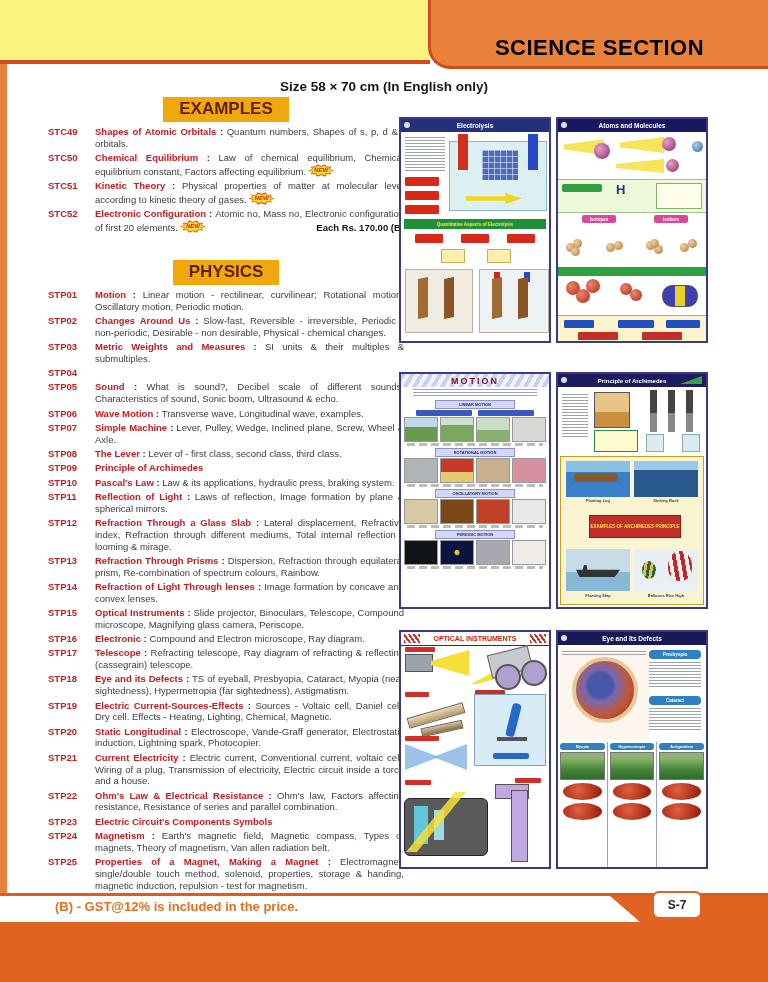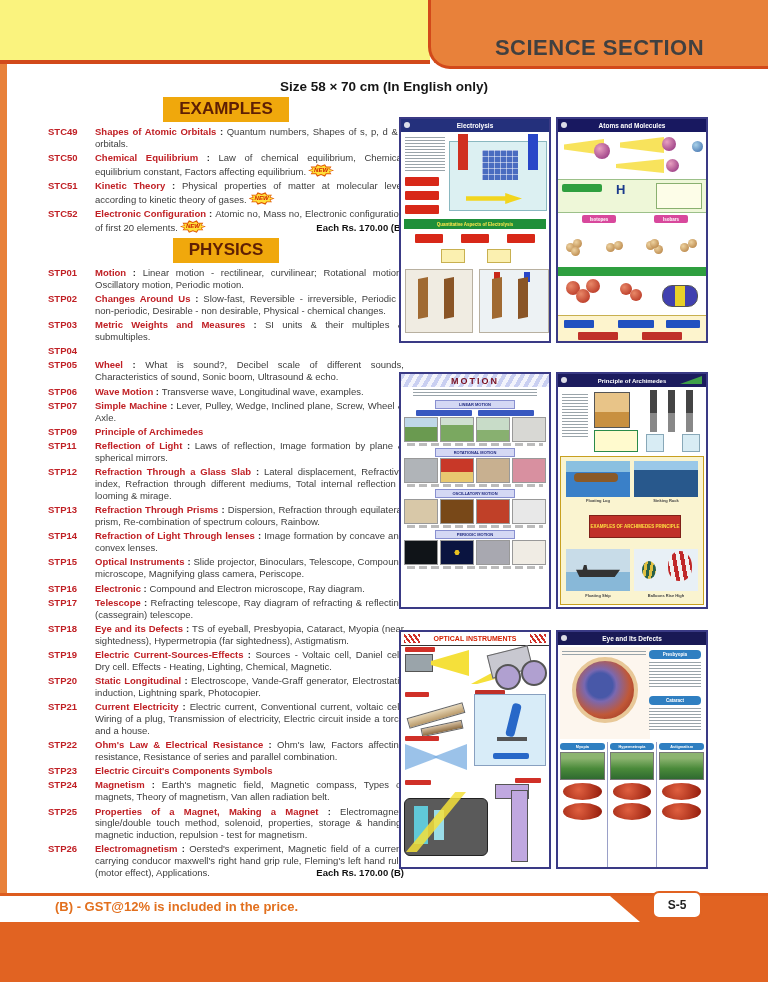--- a/index.html
+++ b/index.html
@@ -6,31 +6,31 @@
   #page{position:relative;width:768px;height:982px;background:#fff;overflow:hidden;
         font-family:"Liberation Sans","DejaVu Sans",sans-serif;}
 
   
   .top-yellow{position:absolute;left:0;top:0;width:430px;height:60px;background:#FAF37E;
               border-bottom:4px solid #D2491A;}
   .top-orange{position:absolute;left:428px;top:0;right:0;height:69px;background:#E8813A;
               border-left:3px solid #D2491A;border-bottom:3px solid #D2491A;
               border-bottom-left-radius:22px;display:flex;align-items:flex-end;justify-content:center;
               padding-bottom:5px;box-sizing:border-box;}
-  .top-orange span{font-size:22px;font-weight:bold;color:#404040;letter-spacing:.5px;}
+  .top-orange span{font-size:22px;font-weight:bold;color:#000000;letter-spacing:.5px;}
   .left-strip{position:absolute;left:0;top:64px;width:7px;height:829px;background:#E8813A;}
 
   .size-note{position:absolute;top:79px;left:0;width:100%;text-align:center;
              font-size:13.5px;font-weight:bold;color:#161616;}
 
   
   .content{position:absolute;left:48px;top:97px;width:356px;}
   .secbar{display:block;margin:0 auto 4px;width:max-content;background:#F0A80C;color:#5E1F04;
           font-weight:bold;font-size:17px;padding:2px 16px 3px;}
-  #phys-bar{margin-top:4px;}
+  #phys-bar{margin-top:26px;}
   .item{display:flex;margin-bottom:2.5px;}
   .code{flex:0 0 47px;font-weight:bold;color:#C02025;font-size:9.5px;line-height:11.8px;}
   .itext{flex:1;margin:0;font-size:9.5px;line-height:11.8px;color:#3D3D3D;text-align:justify;
          position:relative;}
   .ititle{font-weight:bold;color:#C02025;}
   .isep{font-weight:bold;color:#333;}
   .price{position:absolute;right:0;bottom:0;font-weight:bold;color:#111;background:#fff;padding-left:6px;}
 
   
   .new-badge{position:relative;display:inline-block;width:26px;height:13px;vertical-align:-2px;
@@ -271,33 +271,41 @@
         </div>
         <div class="item">
           <span class="code">STP03</span>
           <p class="itext"><b class="ititle">Metric Weights and Measures</b><b class="isep"> : </b><span class="idesc">SI units &amp; their multiples &amp; submultiples.</span></p>
         </div>
         <div class="item">
           <span class="code">STP04</span>
         </div>
         <div class="item">
           <span class="code">STP05</span>
-          <p class="itext"><b class="ititle">Wheel</b><b class="isep"> : </b><span class="idesc">What is sound?, Decibel scale of different sounds, Characteristics of sound, Sonic boom, Ultrasound &amp; echo.</span></p>
+          <p class="itext"><b class="ititle">Sound</b><b class="isep"> : </b><span class="idesc">What is sound?, Decibel scale of different sounds, Characteristics of sound, Sonic boom, Ultrasound &amp; echo.</span></p>
         </div>
         <div class="item">
           <span class="code">STP06</span>
           <p class="itext"><b class="ititle">Wave Motion</b><b class="isep"> : </b><span class="idesc">Transverse wave, Longitudinal wave, examples.</span></p>
         </div>
         <div class="item">
           <span class="code">STP07</span>
           <p class="itext"><b class="ititle">Simple Machine</b><b class="isep"> : </b><span class="idesc">Lever, Pulley, Wedge, Inclined plane, Screw, Wheel &amp; Axle.</span></p>
         </div>
         <div class="item">
+          <span class="code">STP08</span>
+          <p class="itext"><b class="ititle">The Lever</b><b class="isep"> : </b><span class="idesc">Lever of - first class, second class, third class.</span></p>
+        </div>
+        <div class="item">
           <span class="code">STP09</span>
           <p class="itext"><b class="ititle">Principle of Archimedes</b></p>
+        </div>
+        <div class="item">
+          <span class="code">STP10</span>
+          <p class="itext"><b class="ititle">Pascal's Law</b><b class="isep"> : </b><span class="idesc">Law &amp; its applications, hydraulic press, braking system.</span></p>
         </div>
         <div class="item">
           <span class="code">STP11</span>
           <p class="itext"><b class="ititle">Reflection of Light</b><b class="isep"> : </b><span class="idesc">Laws of reflection, Image formation by plane &amp; spherical mirrors.</span></p>
         </div>
         <div class="item">
           <span class="code">STP12</span>
           <p class="itext"><b class="ititle">Refraction Through a Glass Slab</b><b class="isep"> : </b><span class="idesc">Lateral displacement, Refractive index, Refraction through different mediums, Total internal reflection - looming &amp; mirage.</span></p>
         </div>
         <div class="item">
@@ -600,16 +608,16 @@
         </div>
       </div>
     </div>
 
   </div>
 
   <div class="f-line"></div>
   <div class="f-band"></div>
   <div class="f-chev"></div>
   <div class="f-note">(B) - GST@12% is included in the price.</div>
-  <div class="f-page">S-5</div>
+  <div class="f-page">S-7</div>
   <div class="f-block"></div>
 
 </div>
 
 </body></html>

